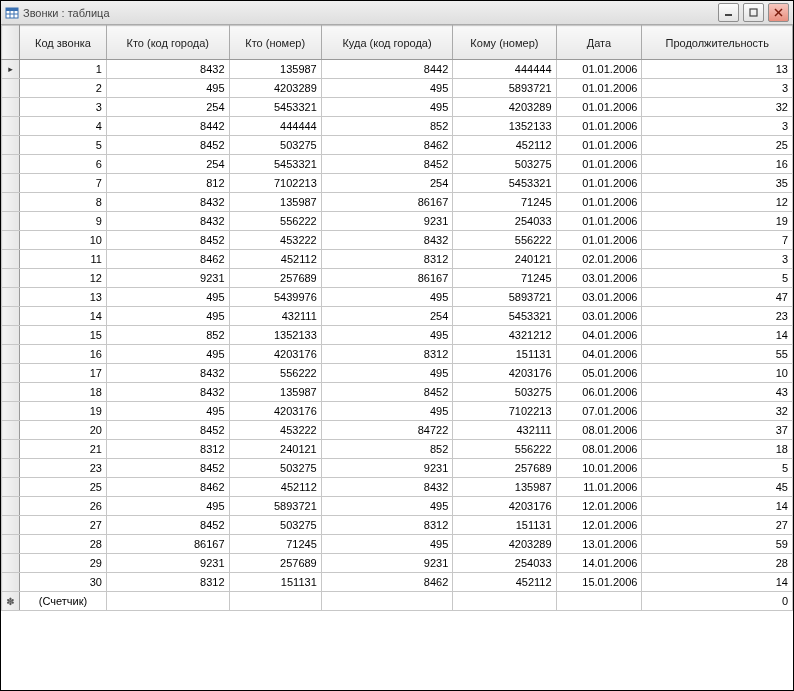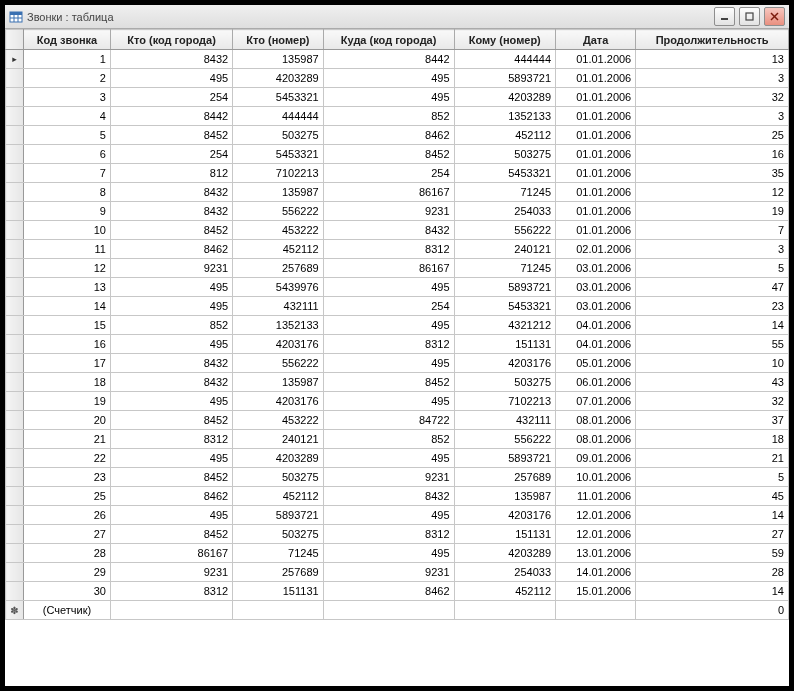--- a/index.html
+++ b/index.html
@@ -8,21 +8,21 @@
     font-size: 11px;
     background: #ece9d8;
     width: 794px;
     height: 691px;
     overflow: hidden;
   }
   .window {
     width: 794px;
     height: 691px;
     background: #fff;
-    border: 5px solid #000000;
+    border: 1px solid #000000;
     display: flex;
     flex-direction: column;
   }
   .titlebar {
     height: 24px;
     background: linear-gradient(#f0f0f0, #dedede);
     border-bottom: 1px solid #aaa;
     display: flex;
     align-items: center;
     padding: 0 4px;
@@ -52,23 +52,23 @@
     width: 100%;
     font-size: 11px;
   }
   th, td {
     border: 1px solid #c7c7c7;
     padding: 2px 4px;
     white-space: nowrap;
   }
   th {
     background: linear-gradient(#f9f9f9, #e8e8e8);
-    font-weight: bold;
+    font-weight: normal;
     color: #222;
-    height: 20px;
+    height: 34px;
     border-bottom: 1px solid #999;
     border-right: 1px solid #aaa;
   }
   .rowsel {
     width: 18px;
     background: linear-gradient(to right, #f4f4f4, #e6e6e6);
     border-right: 1px solid #999;
     text-align: center;
     color: #333;
     font-size: 9px;
@@ -360,30 +360,20 @@
             <td class="num">21</td>
             <td class="num">8312</td>
             <td class="num">240121</td>
             <td class="num">852</td>
             <td class="num">556222</td>
             <td class="num">08.01.2006</td>
             <td class="num">18</td>
           </tr>
           <tr>
             <td class="rowsel"></td>
-            <td class="num">22</td>
-            <td class="num">495</td>
-            <td class="num">4203289</td>
-            <td class="num">495</td>
-            <td class="num">5893721</td>
-            <td class="num">09.01.2006</td>
-            <td class="num">21</td>
-          </tr>
-          <tr>
-            <td class="rowsel"></td>
             <td class="num">23</td>
             <td class="num">8452</td>
             <td class="num">503275</td>
             <td class="num">9231</td>
             <td class="num">257689</td>
             <td class="num">10.01.2006</td>
             <td class="num">5</td>
           </tr>
           <tr>
             <td class="rowsel"></td>

